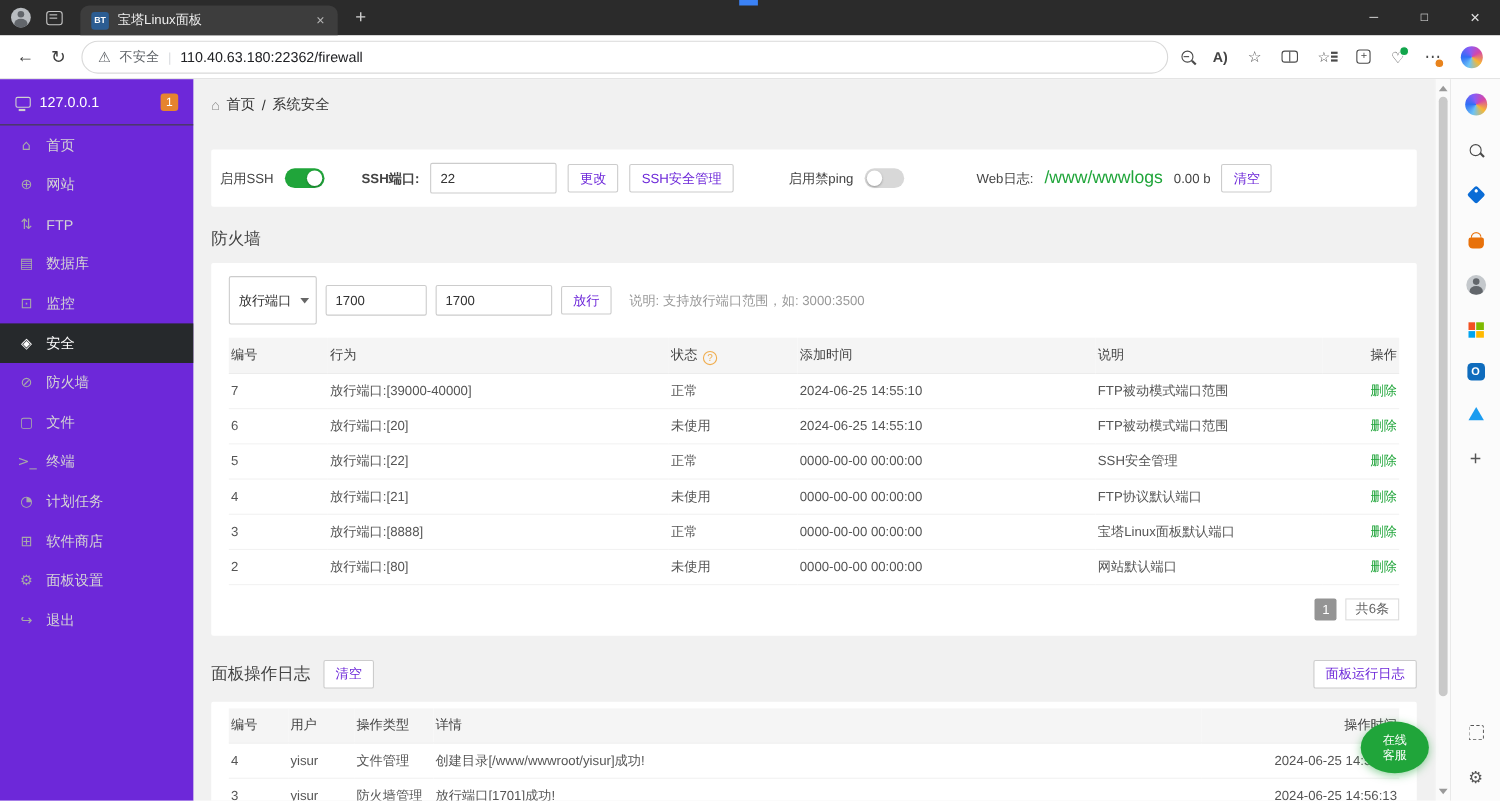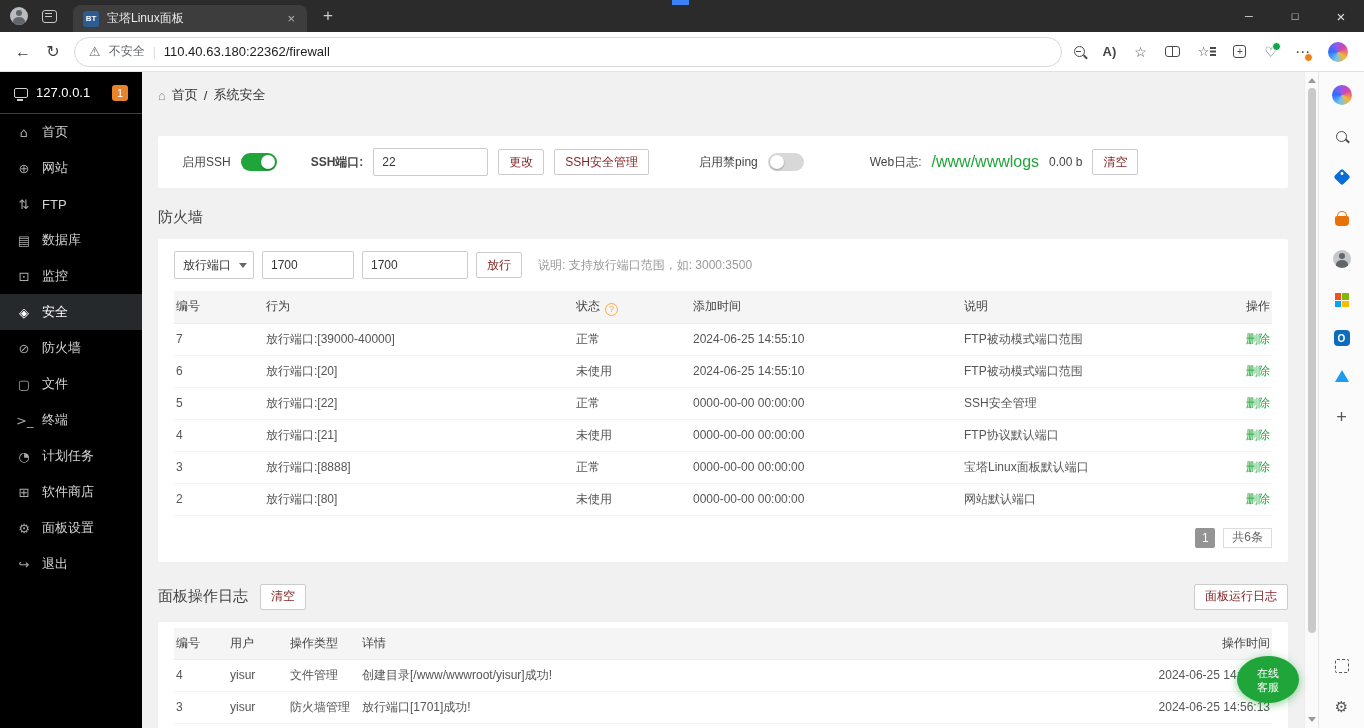--- a/index.html
+++ b/index.html
@@ -48,21 +48,21 @@
   .essent { position:relative; font-size:14px; color:#4a4a4a; line-height:1; }
   .essent::after { content:""; position:absolute; right:-4px; top:-3px; width:7px; height:7px; border-radius:50%; background:#11a54b; border:1.5px solid #fff; }
   .more { position:relative; font-size:15px; color:#4a4a4a; line-height:1; }
   .more::after { content:""; position:absolute; right:-3px; bottom:-3px; width:7px; height:7px; border-radius:50%; background:#e8831c; border:1.5px solid #fff; }
   .copilot { width:20px; height:20px; border-radius:50%; background:conic-gradient(from 200deg,#6cc3f5,#2f6df6,#8a5cf6,#d646a8,#f7b733,#6cc3f5); }
 
   
   .app { display:flex; height:656px; }
 
   
-  .sidenav { width:142px; background:#000000; flex:none; color:#d4d4d4; }
+  .sidenav { width:176px; background:#6d28d9; flex:none; color:#d4d4d4; }
   .host-row { height:42px; display:flex; align-items:center; gap:8px; padding:0 14px; color:#fff; font-size:13px; border-bottom:1px solid #3f3f3f; }
   .monitor { width:14px; height:10px; border:1.5px solid #d0d0d0; border-radius:2px; position:relative; flex:none; }
   .monitor::after { content:""; position:absolute; left:2px; bottom:-4px; width:6px; height:1.5px; background:#d0d0d0; }
   .badge { margin-left:auto; background:#e6842e; color:#fff; font-size:11px; min-width:16px; height:16px; border-radius:3px; display:flex; align-items:center; justify-content:center; padding:0 3px; }
   .side-item { height:36px; display:flex; align-items:center; gap:10px; padding:0 16px; font-size:13px; color:#d4d4d4; }
   .side-item .ico { width:16px; text-align:center; font-size:13px; color:#a9a9a9; font-family:"DejaVu Sans",sans-serif; }
   .side-item.active { background:#26292c; color:#fff; }
   .side-item.active .ico { color:#fff; }
 
   
@@ -76,30 +76,30 @@
   .search-ipt::placeholder { color:#aaa; }
   .search-btn { width:30px; height:26px; background:#20a53a; border:none; display:flex; align-items:center; justify-content:center; }
 
   .card { background:#fff; border-radius:2px; }
   .lb { font-size:12px; color:#444; white-space:nowrap; }
   .tgl { width:36px; height:18px; border-radius:10px; position:relative; flex:none; }
   .tgl::after { content:""; position:absolute; top:2px; width:14px; height:14px; border-radius:50%; background:#fff; box-shadow:0 1px 2px rgba(0,0,0,.3); }
   .tgl.on { background:#20a53a; } .tgl.on::after { right:2px; }
   .tgl.off { background:#d8d8d8; } .tgl.off::after { left:2px; }
   .ipt { height:28px; border:1px solid #ccc; border-radius:2px; padding:0 8px; font-size:12px; color:#333; outline:none; font-family:inherit; background:#fff; }
-  .btn { height:26px; padding:0 10px; background:#fff; border:1px solid #ccc; border-radius:2px; font-size:12px; color:#7f1d1d; font-family:inherit; white-space:nowrap; }
+  .btn { height:26px; padding:0 10px; background:#fff; border:1px solid #ccc; border-radius:2px; font-size:12px; color:#6d28d9; font-family:inherit; white-space:nowrap; }
   .green-link { color:#20a53a; font-size:16px; text-decoration:none; }
 
-  .ssh { display:flex; align-items:center; gap:10px; height:52px; padding:0 24px; margin-top:18px; }
+  .ssh { display:flex; align-items:center; gap:10px; height:52px; padding:0 8px; margin-top:18px; }
   .ml24 { margin-left:24px;font-weight:bold; } .ml40 { margin-left:40px; } .ml56 { margin-left:56px; }
 
   .sec-title { font-size:15px; color:#444; margin:20px 0 12px; font-weight:normal; }
   .pad { padding:12px 16px 14px; }
   .fw-form { display:flex; align-items:center; gap:8px; margin-bottom:12px; }
-  .sel { position:relative; height:28px; border:1px solid #ccc; border-radius:2px; background:#fff; display:flex; align-items:center; padding:0 22px 0 8px; font-size:12px; color:#333; }
+  .sel { position:relative; height:44px; border:1px solid #ccc; border-radius:2px; background:#fff; display:flex; align-items:center; padding:0 22px 0 8px; font-size:12px; color:#333; }
   .sel::after { content:""; position:absolute; right:6px; top:50%; margin-top:-2px; border:4px solid transparent; border-top:5px solid #666; }
   .hint { font-size:12px; color:#999; margin-left:8px; }
 
   table.tb { width:100%; border-collapse:collapse; font-size:12px; color:#555; table-layout:fixed; }
   .tb th { background:#f5f5f5; font-weight:normal; color:#444; text-align:left; padding:7px 8px 7px 2px; border-bottom:1px solid #ececec; }
   .tb td { padding:7px 8px 7px 2px; border-bottom:1px solid #f2f2f2; white-space:nowrap; overflow:hidden; text-overflow:ellipsis; }
   .tb .r { text-align:right; padding-right:2px; }
   .del { color:#20a53a;text-align:right; }
   .help { display:inline-flex; align-items:center; justify-content:center; width:13px; height:13px; border:1px solid #f0ad4e; color:#f0ad4e; border-radius:50%; font-size:9px; margin-left:5px; vertical-align:-2px; }
 

